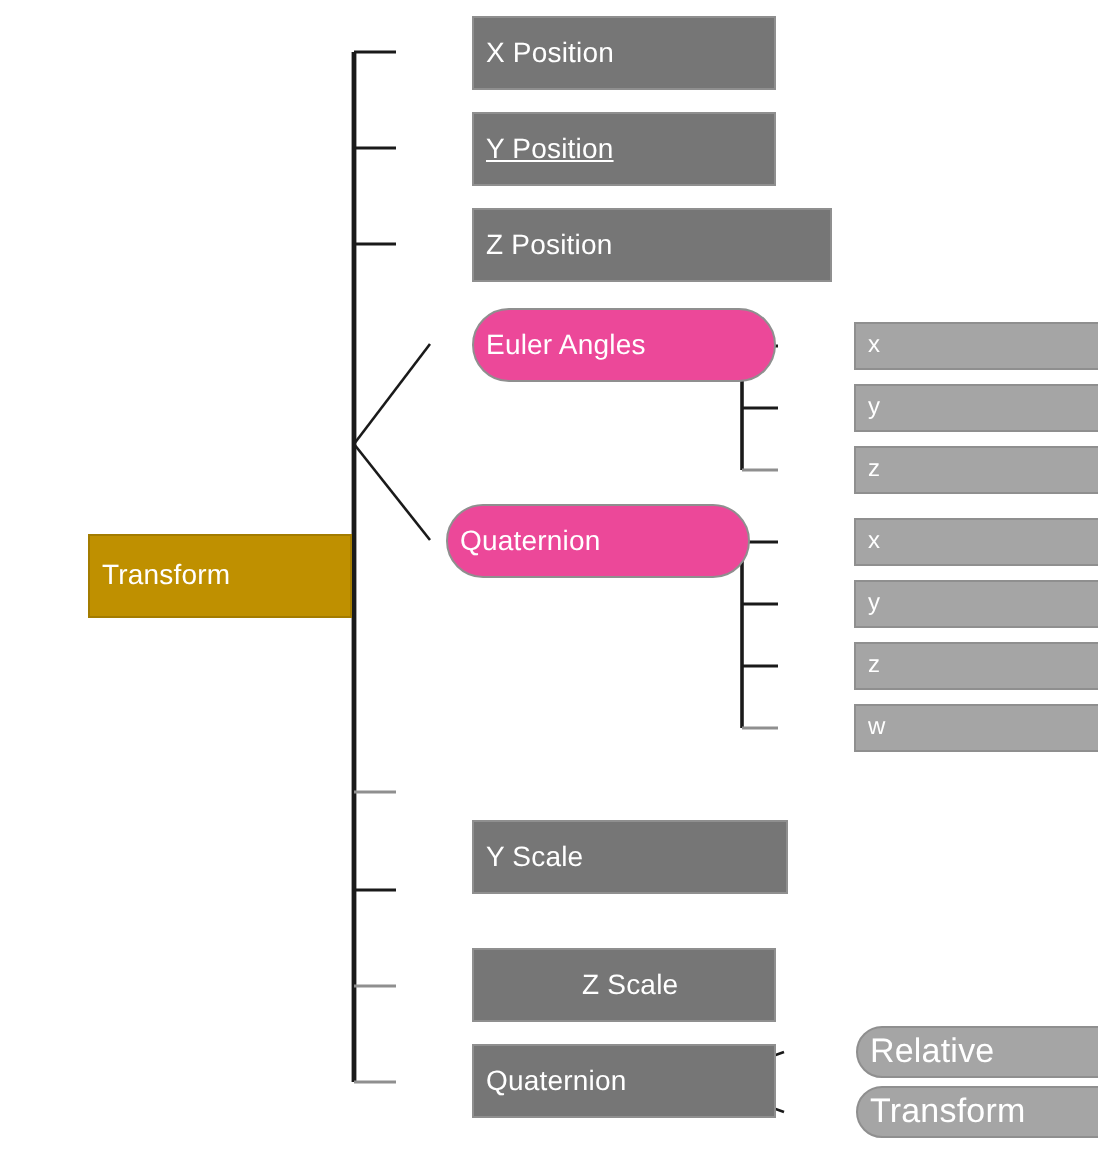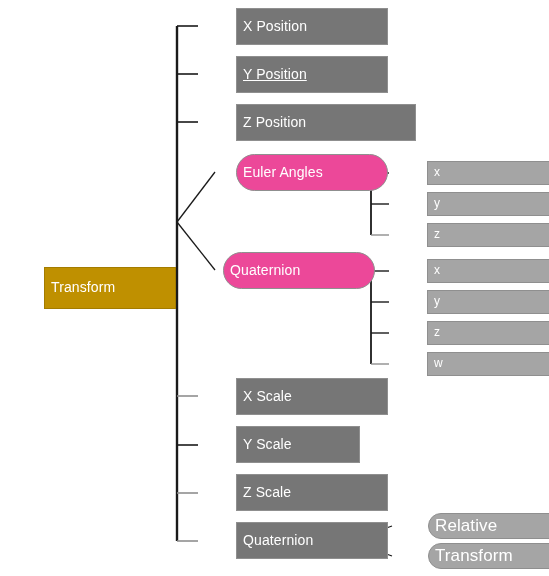--- a/index.html
+++ b/index.html
@@ -123,29 +123,26 @@
   </div>
 
   <div class="node node-mid-round" style="left:198px; top:154px; width:152px; height:37px;">
     <span class="node-label">Euler Angles</span>
   </div>
 
   <div class="node node-mid-round" style="left:185px; top:252px; width:152px; height:37px;">
     <span class="node-label">Quaternion</span>
   </div>
 
-  <div class="node node-mid" style="left:198px; top:378px; width:152px; height:37px;">
-    <span class="node-label">X Scale</span>
-  </div>
 
-  <div class="node node-mid" style="left:198px; top:426px; width:124px; height:37px;">
+  <div class="node node-mid" style="left:198px; top:410px; width:158px; height:37px;">
     <span class="node-label">Y Scale</span>
   </div>
 
-  <div class="node node-mid" style="left:198px; top:474px; width:152px; height:37px;">
+  <div class="node node-mid" style="left:198px; top:474px; width:152px; height:37px;padding-left:48px;">
     <span class="node-label">Z Scale</span>
   </div>
 
   <div class="node node-mid" style="left:198px; top:522px; width:152px; height:37px;">
     <span class="node-label">Quaternion</span>
   </div>
 
   <div class="node node-leaf" style="left:389px; top:161px; width:152px; height:24px;">
     <span class="node-label">x</span>
   </div>

